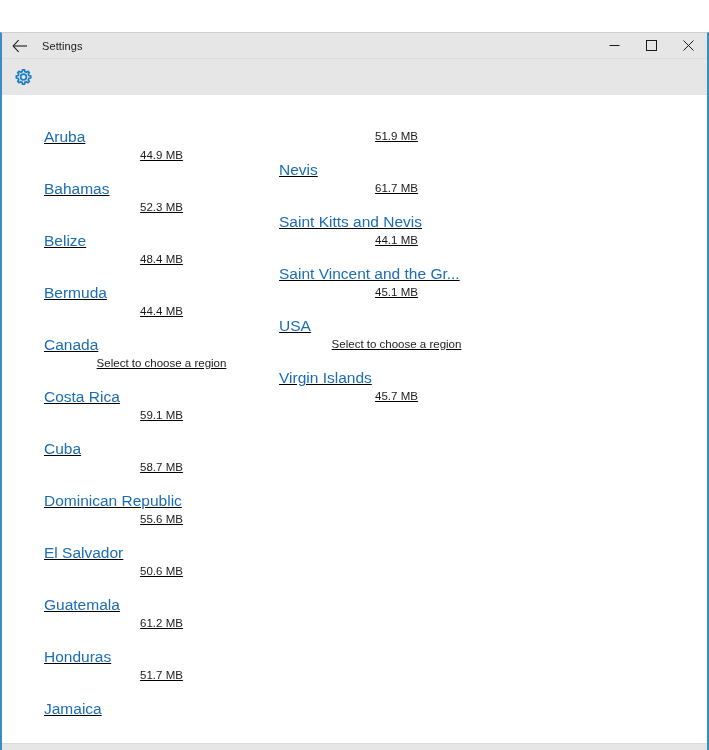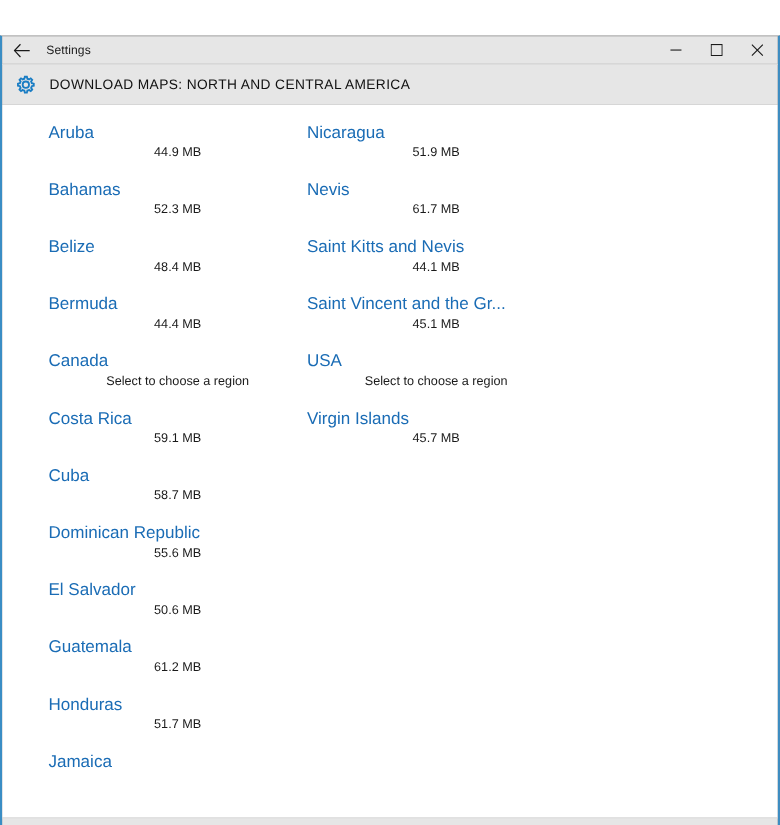--- a/index.html
+++ b/index.html
@@ -94,21 +94,22 @@
     margin-left: 3px;
     white-space: nowrap;
   }
 
   
   .content {
     flex: 1;
     background: #ffffff;
     position: relative;
     overflow: hidden;
-    padding-top: 16px;
+    padding-top: 32px;
+    text-decoration: underline;
   }
   .columns {
     display: flex;
     padding-left: 42px;
   }
   .col {
     width: 235px;
   }
   .col.right {
     margin-left: 0px;
@@ -198,21 +199,20 @@
 
   <div class="header">
     <div class="gear-wrap">
       <svg width="21" height="21" viewBox="0 0 24 24">
         <g fill="none" stroke="#1a7dc4" stroke-width="1.9">
           <path d="M12 3.2 L13.1 3.2 L13.55 5.25 A6.9 6.9 0 0 1 15.3 5.97 L17.05 4.82 L18.6 6.37 L17.45 8.12 A6.9 6.9 0 0 1 18.17 9.87 L20.22 10.32 L20.22 12.5 L18.17 12.95 A6.9 6.9 0 0 1 17.45 14.7 L18.6 16.45 L17.05 18 L15.3 16.85 A6.9 6.9 0 0 1 13.55 17.57 L13.1 19.62 L10.92 19.62 L10.47 17.57 A6.9 6.9 0 0 1 8.72 16.85 L6.97 18 L5.42 16.45 L6.57 14.7 A6.9 6.9 0 0 1 5.85 12.95 L3.8 12.5 L3.8 10.32 L5.85 9.87 A6.9 6.9 0 0 1 6.57 8.12 L5.42 6.37 L6.97 4.82 L8.72 5.97 A6.9 6.9 0 0 1 10.47 5.25 L10.92 3.2 Z"></path>
           <circle cx="12" cy="11.4" r="3.3"></circle>
         </g>
       </svg>
     </div>
-    <div class="header-title">DOWNLOAD MAPS: NORTH AND CENTRAL AMERICA</div>
   </div>
 
   <div class="content">
     <div class="columns">
       <div class="col left">
         <div class="map-item">
           <span class="map-name">Aruba</span>
           <span class="map-sub">44.9 MB</span>
         </div>
         <div class="map-item">
@@ -257,21 +257,20 @@
         </div>
         <div class="map-item">
           <span class="map-name">Jamaica</span>
 
         </div>
 
       </div>
 
       <div class="col right">
         <div class="map-item">
-          <span class="map-name">Nicaragua</span>
           <span class="map-sub">51.9 MB</span>
         </div>
         <div class="map-item">
           <span class="map-name">Nevis</span>
           <span class="map-sub">61.7 MB</span>
         </div>
         <div class="map-item">
           <span class="map-name">Saint Kitts and Nevis</span>
           <span class="map-sub">44.1 MB</span>
         </div>

